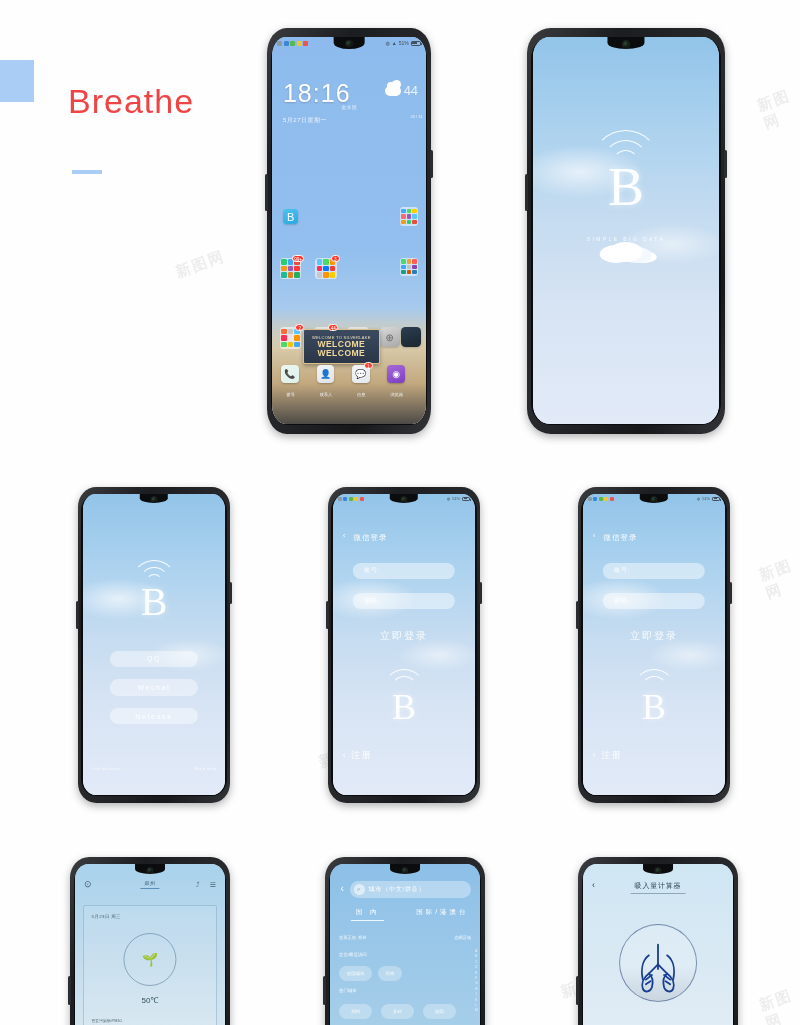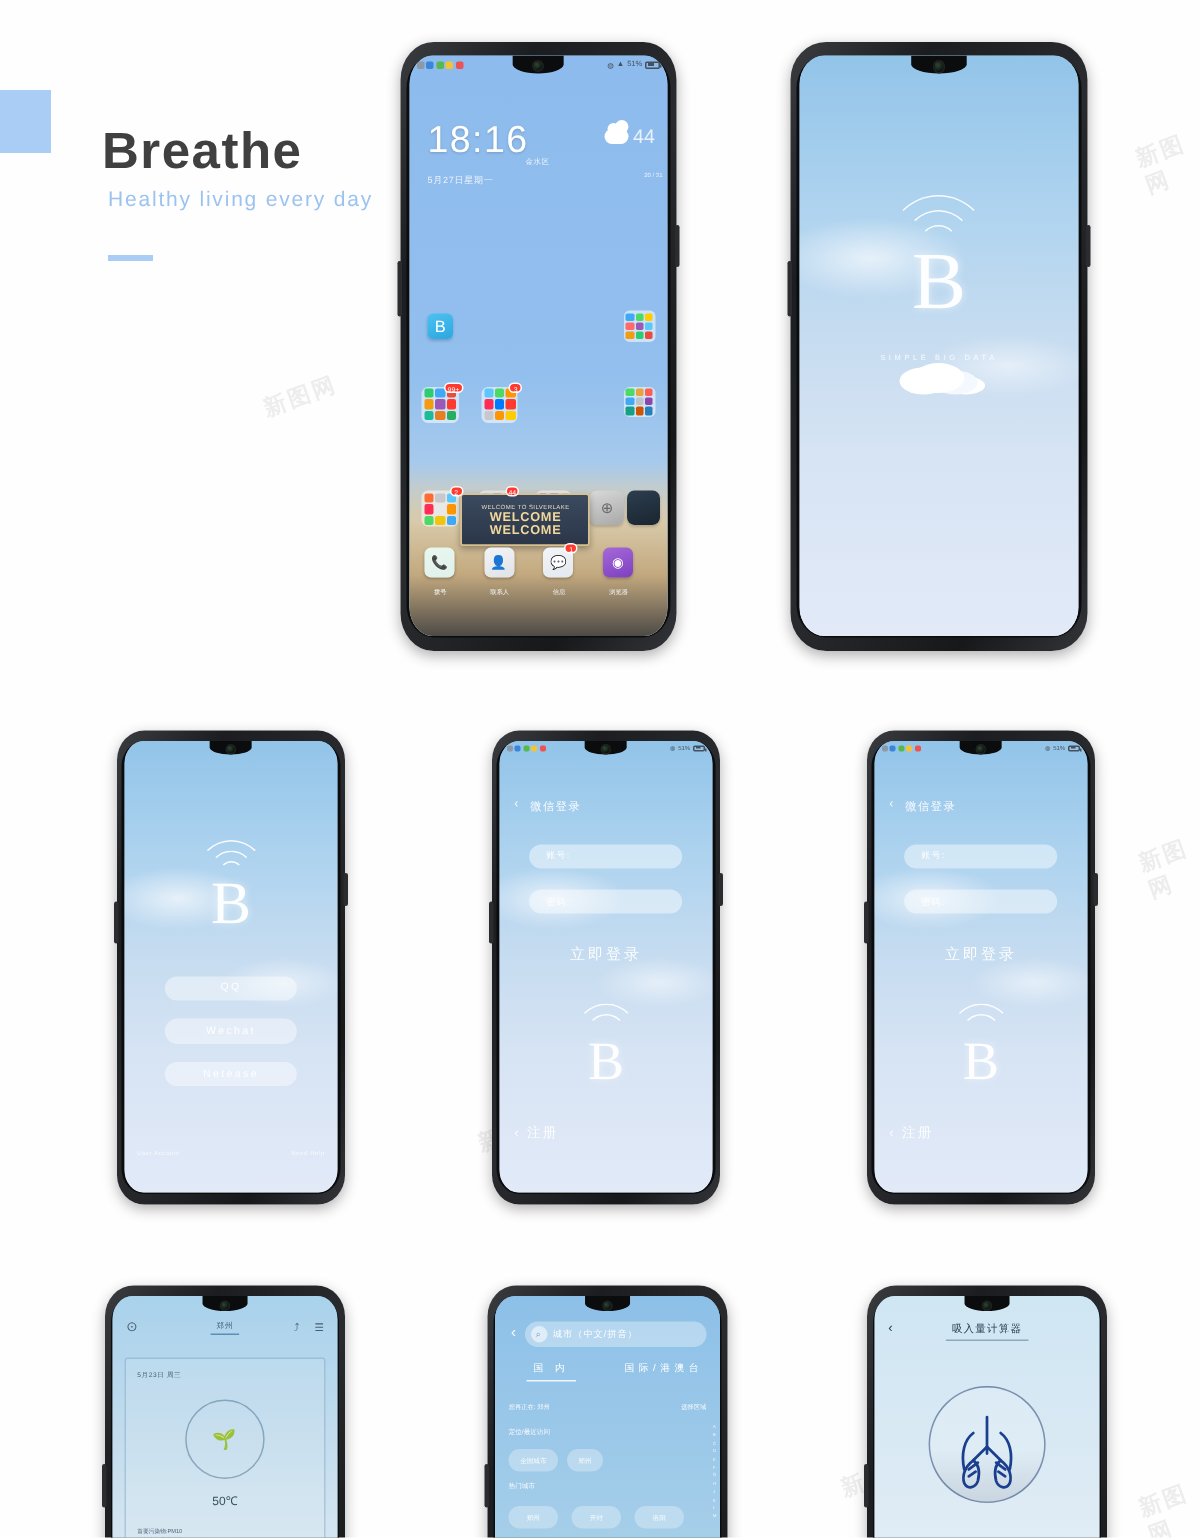--- a/index.html
+++ b/index.html
@@ -12,21 +12,21 @@
   }
   .page { position: relative; width: 800px; height: 1025px; background:#fefefe; }
 
   
   .hdr-square {
     position:absolute; left:0; top:60px; width:34px; height:42px;
     background:#a9cdf5;
   }
   .hdr-title {
     position:absolute; left:68px; top:82px;
-    font-size:34px; color:#404040; letter-spacing:1px; font-weight:700;
+    font-size:34px; color:#ef4444; letter-spacing:1px; font-weight:400;
   }
   .hdr-sub {
     position:absolute; left:72px; top:122px; width:180px;
     font-size:14px; color:#9cc3ef; line-height:20px; letter-spacing:1.2px;
   }
   .hdr-rule {
     position:absolute; left:72px; top:170px; width:30px; height:4px;
     background:#a9cdf5;
   }
 
@@ -322,24 +322,23 @@
   <div class="wm" style="left:290px; top:55px;">新图网</div>
   <div class="wm" style="left:175px; top:255px;">新图网</div>
   <div class="wm" style="left:760px; top:90px;">新图网</div>
   <div class="wm" style="left:762px; top:560px;">新图网</div>
   <div class="wm" style="left:762px; top:990px;">新图网</div>
   <div class="wm" style="left:318px; top:745px;">新图网</div>
   <div class="wm" style="left:560px; top:975px;">新图网</div>
 
   <div class="hdr-square"></div>
   <div class="hdr-title">Breathe</div>
-  <div class="hdr-sub">Healthy living every day</div>
   <div class="hdr-rule"></div>
 
-  <div class="phone" style="left:267px; top:28px; width:184px; height:406px;text-decoration:underline;">
+  <div class="phone" style="left:267px; top:28px; width:164px; height:406px;text-decoration:underline;">
     <div class="body"></div>
     <div class="bezel"></div>
     <div class="btn-lft" style="top:36%; height:9%;"></div>
     <div class="btn-pwr" style="top:30%; height:7%;"></div>
     <div class="screen">
       <div class="home-bg"></div>
       <div class="home-scene"></div>
       <div class="notch">
           <div class="cam"></div>
         </div>

